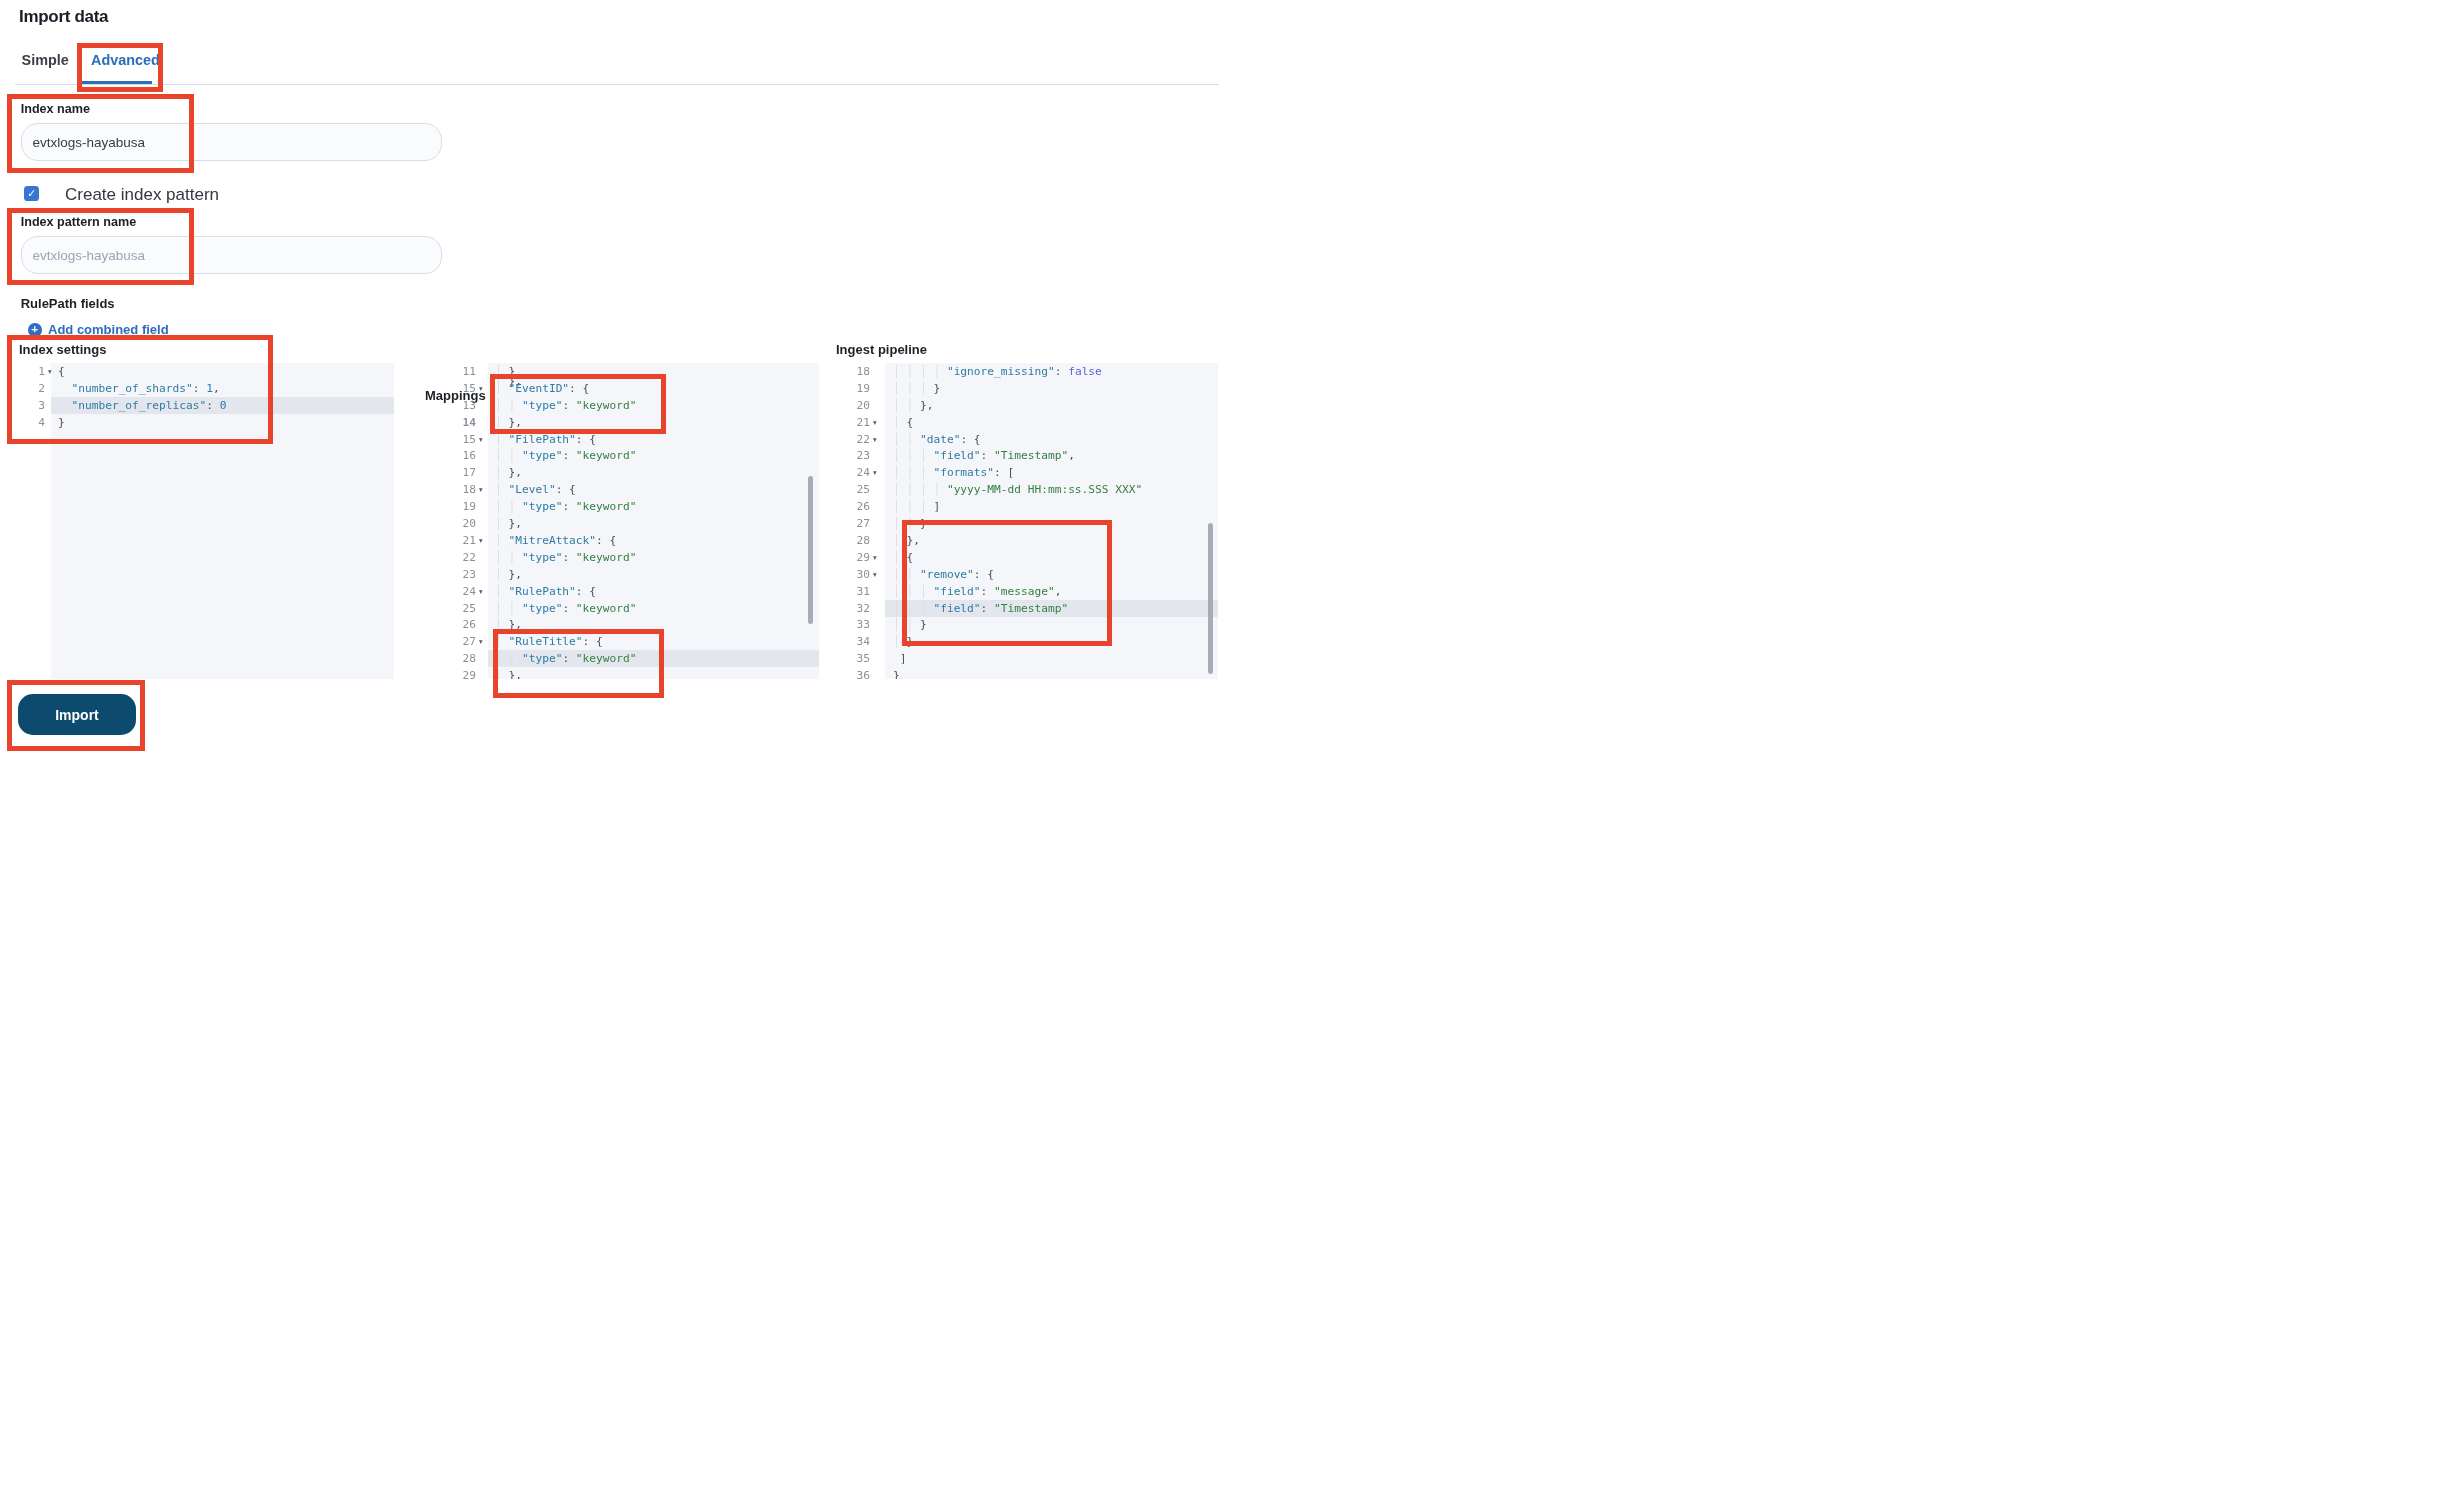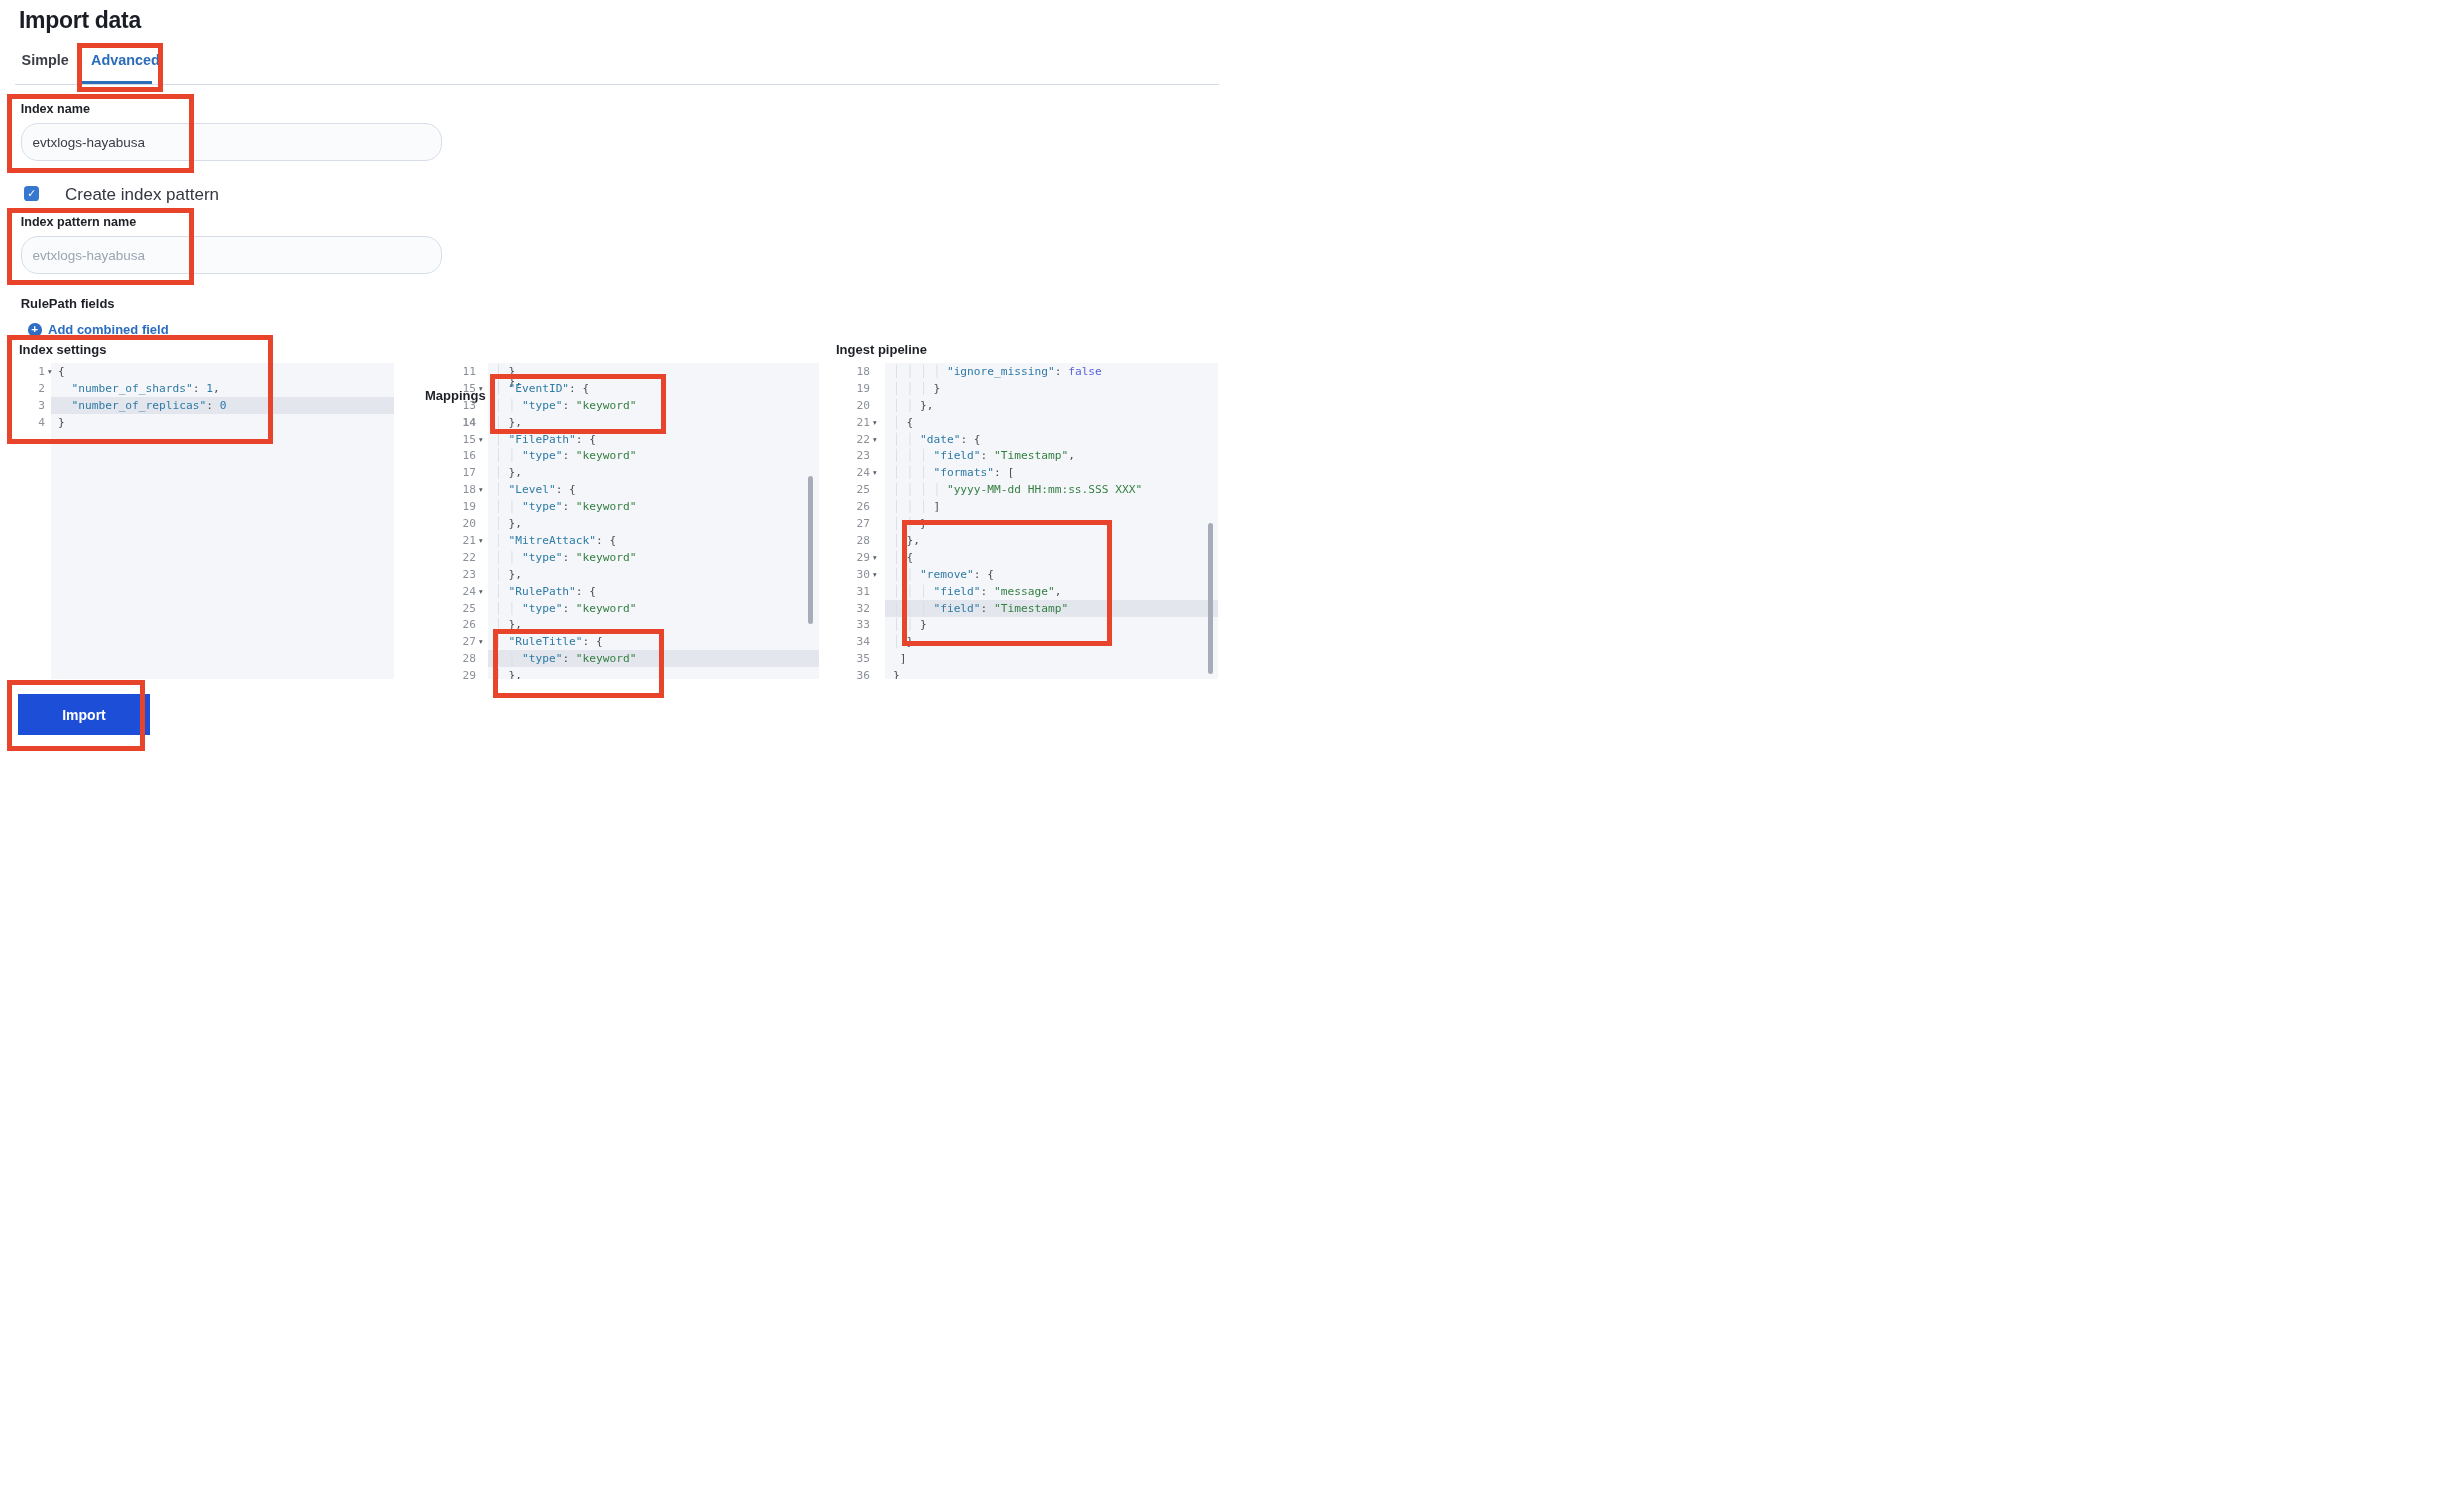--- a/index.html
+++ b/index.html
@@ -1,20 +1,20 @@
 <!DOCTYPE html>
 <html style="font-size:14.4px"><head>
 <meta charset="utf-8">
 <style>
   html,body{margin:0;padding:0;background:#fff;}
   #page{position:relative;width:1219px;height:754px;background:#fff;overflow:hidden;
         font-family:"Liberation Sans","DejaVu Sans",sans-serif;color:#343741;}
   .abs{position:absolute;}
   
-  #title{left:19px;top:7.2px;font-size:23px;font-weight:700;color:#1a1d26;letter-spacing:-0.3px;}
+  #title{left:19px;top:7.2px;font-size:17px;font-weight:700;color:#1a1d26;letter-spacing:-0.3px;}
   .tab{top:52px;font-size:14.4px;font-weight:700;cursor:pointer;}
   #tab-simple{left:21.6px;color:#3c3f47;}
   #tab-advanced{left:91px;color:#2a6db8;}
   #tab-underline{left:80px;top:81px;width:72px;height:3.1px;background:#2d6eb9;}
   #tabs-rule{left:15.3px;top:84px;width:1204px;height:0.9px;background:#d6dce6;}
   
   .field-label{font-size:12.6px;font-weight:700;color:#1d2026;}
   .text-input{left:20.7px;width:421px;height:38px;background:#fafbfd;border:0.9px solid #d7dee8;
               border-radius:17px;box-sizing:border-box;font-family:inherit;
               font-size:13.5px;padding:0 10.8px;outline:none;}
@@ -40,22 +40,22 @@
   .fold{position:absolute;color:#5b5e66;font-size:7.2px;height:17px;line-height:17px;}
   .active-line{position:absolute;height:17px;background:#e3e7ed;}
   .c-g{color:#d9dee6;} .c-p{color:#4a4d55;} .c-k{color:#2e7ba6;}
   .c-s{color:#357f43;} .c-n{color:#2a7ab0;} .c-b{color:#5a63dd;}
   .scroll-thumb{width:5.4px;border-radius:2.7px;background:#a6adb8;cursor:pointer;}
   #thumb-mappings{left:808px;top:476px;height:148px;}
   #thumb-ingest{left:1208px;top:523px;height:151px;}
   
   .redbox{border:5.4px solid #e8432b;box-sizing:border-box;pointer-events:none;}
   
-  #import-btn{left:18px;top:694px;width:132px;height:41px;background:#1d4ed8;border:none;
-              border-radius:0;color:#fff;font-size:14px;font-weight:700;cursor:pointer;
+  #import-btn{left:18px;top:694px;width:118px;height:41px;background:#0c4a6e;border:none;
+              border-radius:15px;color:#fff;font-size:14px;font-weight:700;cursor:pointer;
               font-family:inherit;}
 </style>
 </head>
 <body>
 
 <div id="page">
 
   <div class="abs" id="title">Import data</div>
 
   <div class="abs tab" id="tab-simple">Simple</div>

